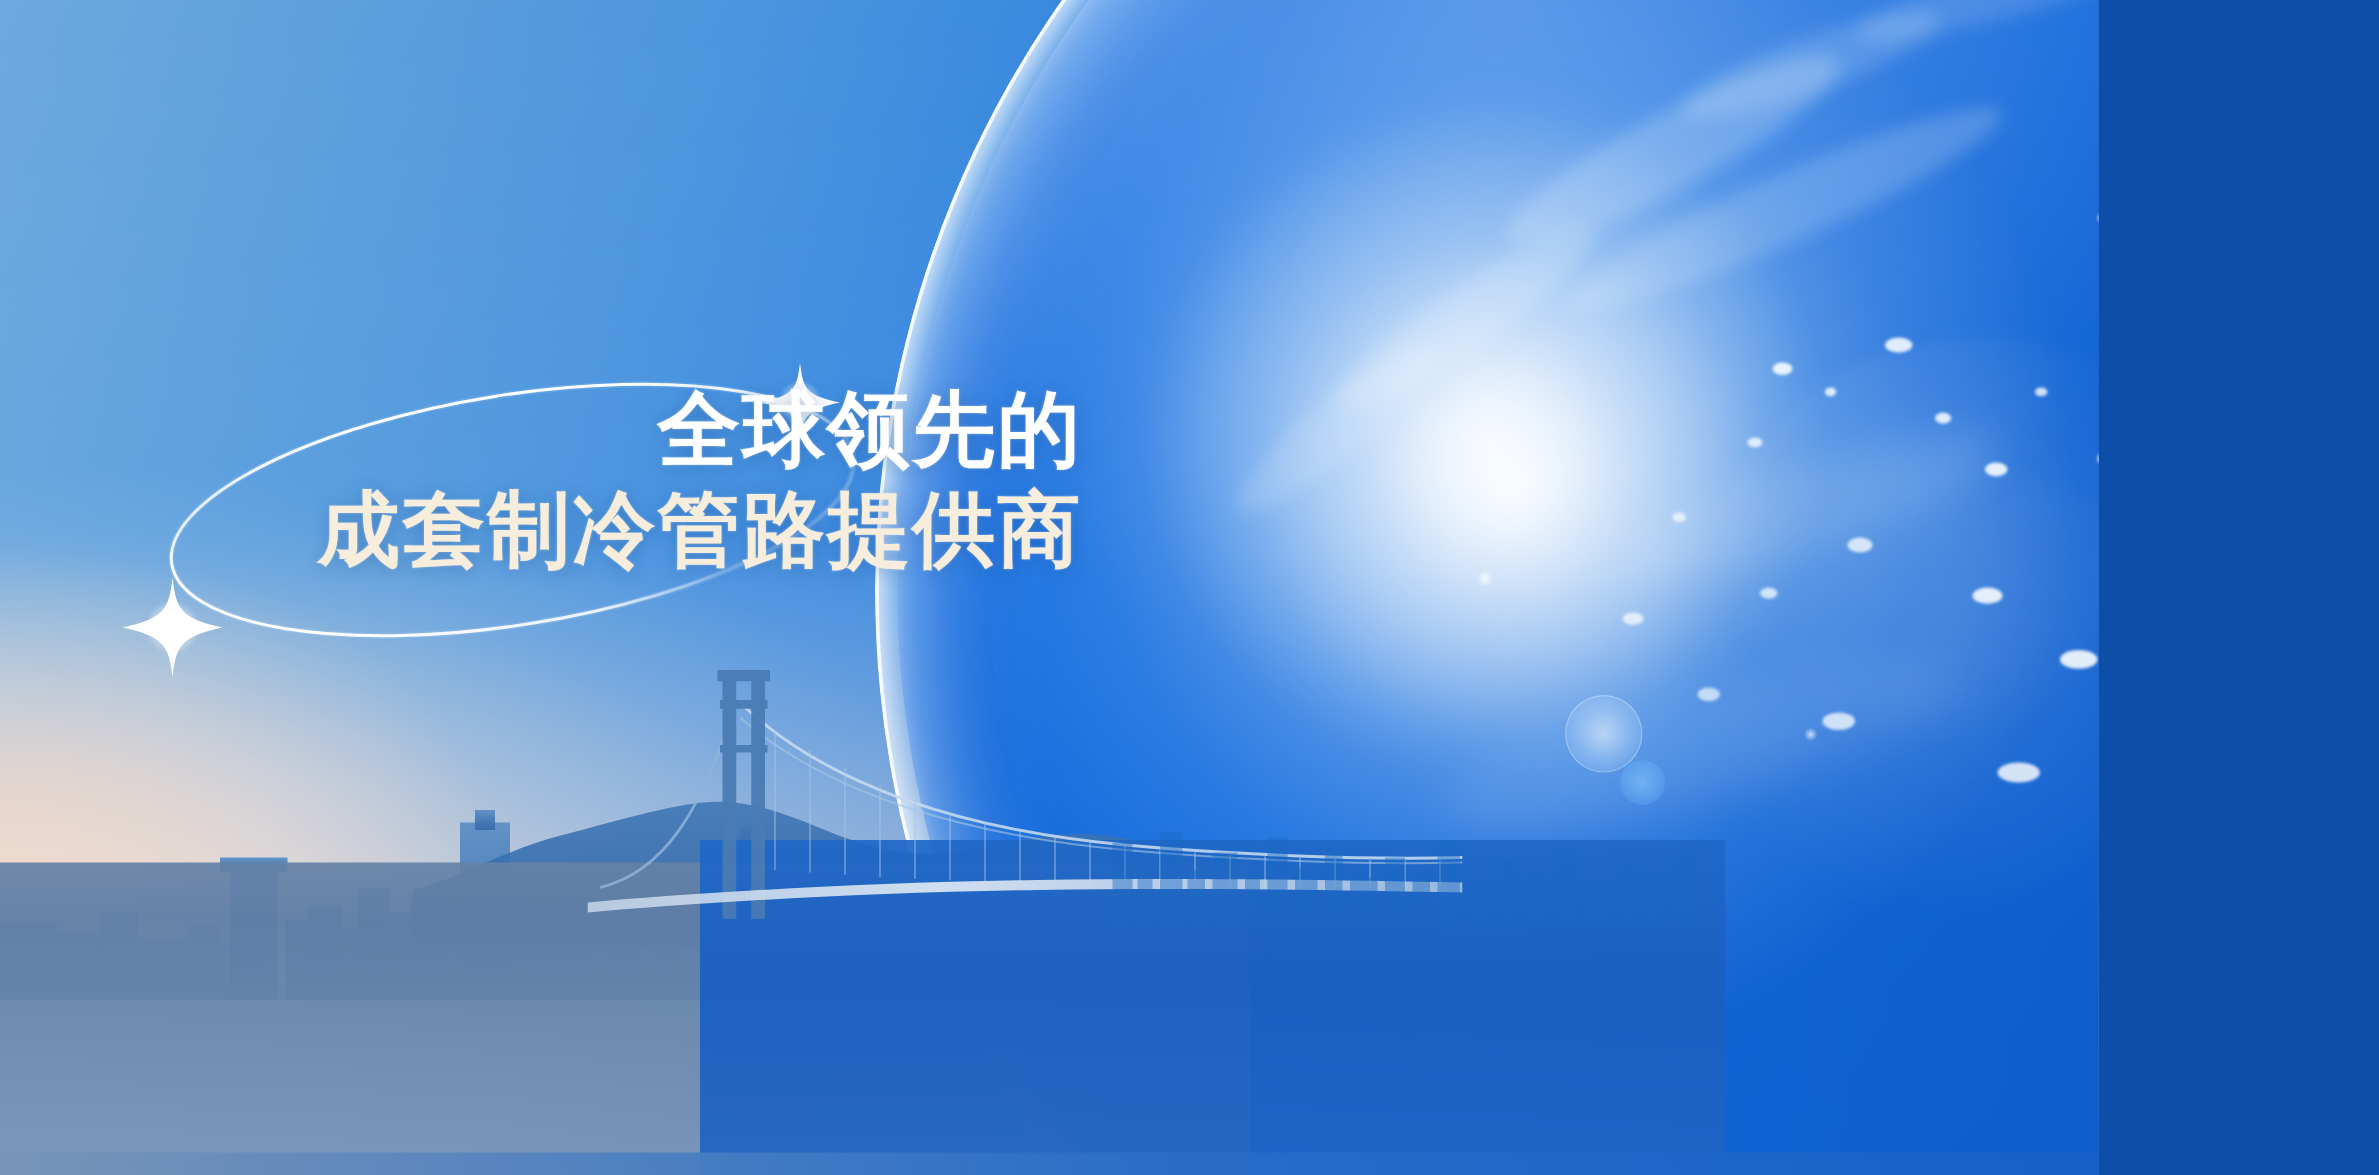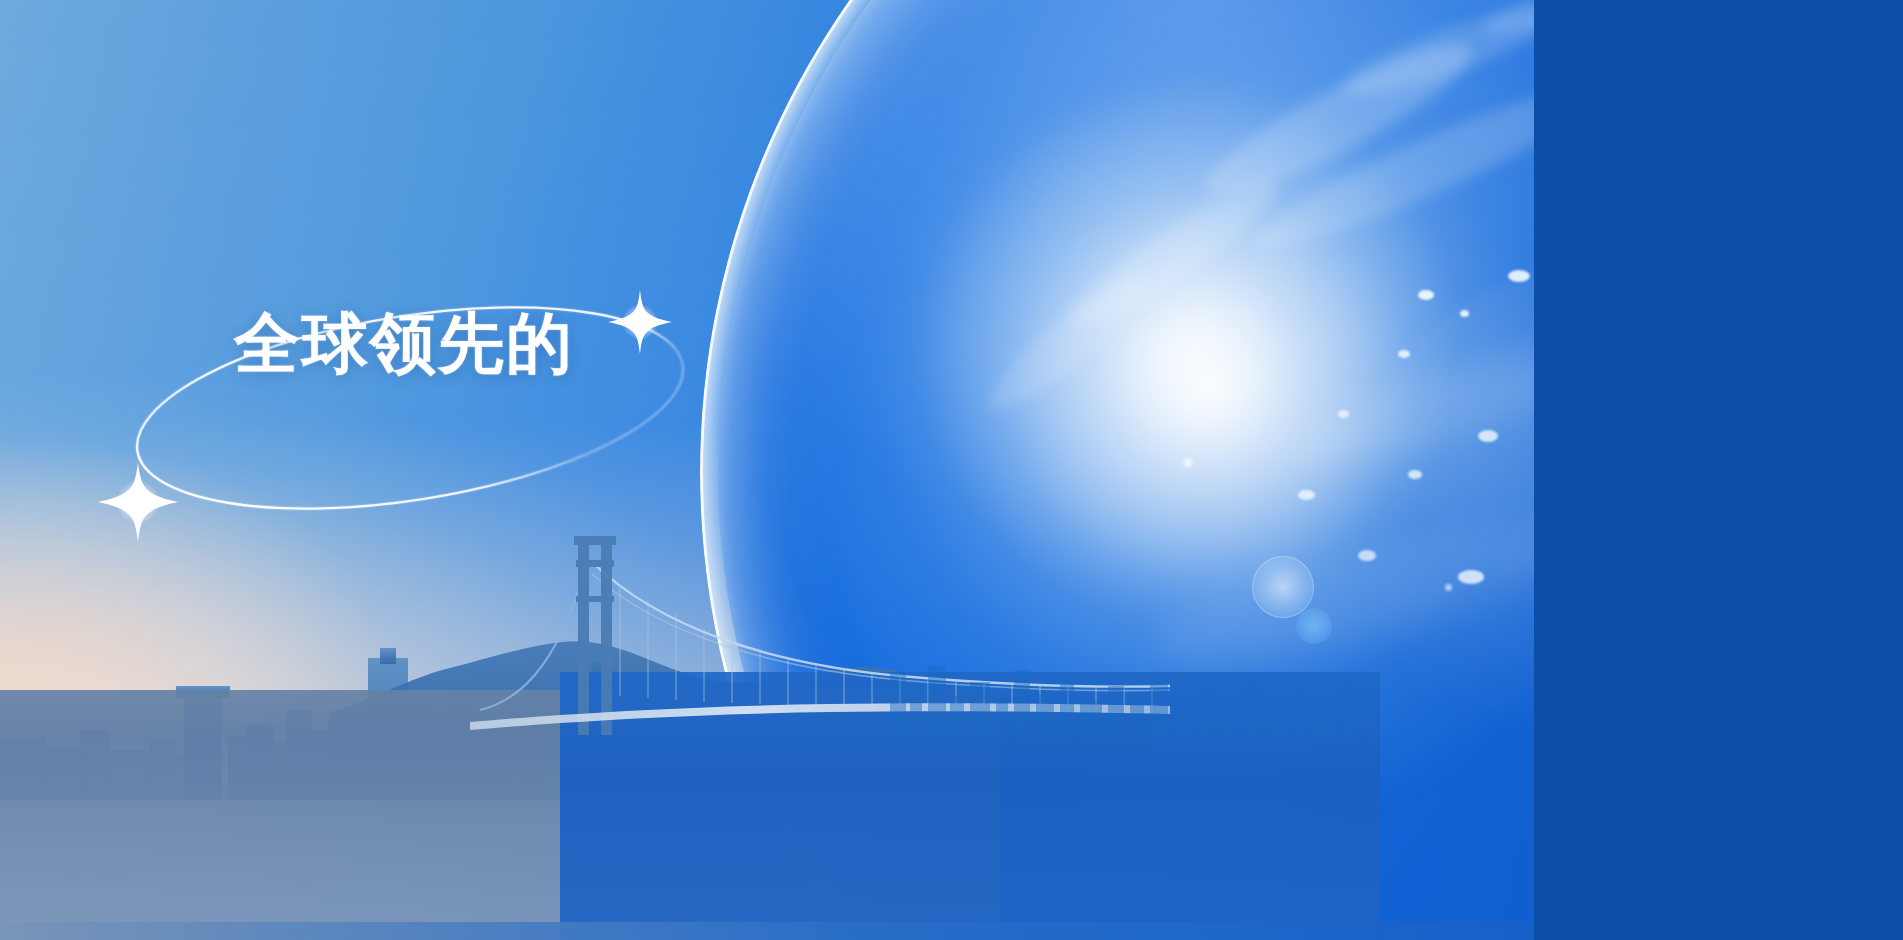--- a/index.html
+++ b/index.html
@@ -1,19 +1,20 @@
 <!DOCTYPE html>
 <html><head>
 <meta charset="utf-8">
 <style>
   html,body{margin:0;padding:0;background:#0d4ea8;}
   #stage{
-    position:relative;width:1534px;height:940px;overflow:hidden;
+    position:relative;width:1679px;height:940px;overflow:hidden;
     font-family:"Liberation Sans","DejaVu Sans",sans-serif;
     background:#404040;
+    text-align:right;
   }
   .layer{position:absolute;inset:0;}
 
   
   #sky-base{
     background:
       linear-gradient(to bottom,
         rgba(255,255,255,0) 0%,
         rgba(255,255,255,0.05) 45%,
         rgba(232,222,214,0.55) 76%,
@@ -397,16 +398,17 @@
   </svg>
 
   <svg class="spark" style="left:94px;top:458px;width:88px;height:88px;" viewBox="0 0 88 88">
     <circle cx="44" cy="44" r="22" fill="url(#sparkGrad)" opacity="0.55"></circle>
     <path d="M44,4 C47,28 49,36.6 84,44 C49,51.4 47,60 44,84
              C41,60 39,51.4 4,44 C39,36.6 41,28 44,4 Z" fill="#ffffff"></path>
   </svg>
 
   <div id="headline">
     <span class="l1">全球领先的</span>
+    <span class="l2">成套制冷管路提供商</span>
   </div>
 
   <div id="bottom-band"></div>
 </div>
 
 </body></html>

